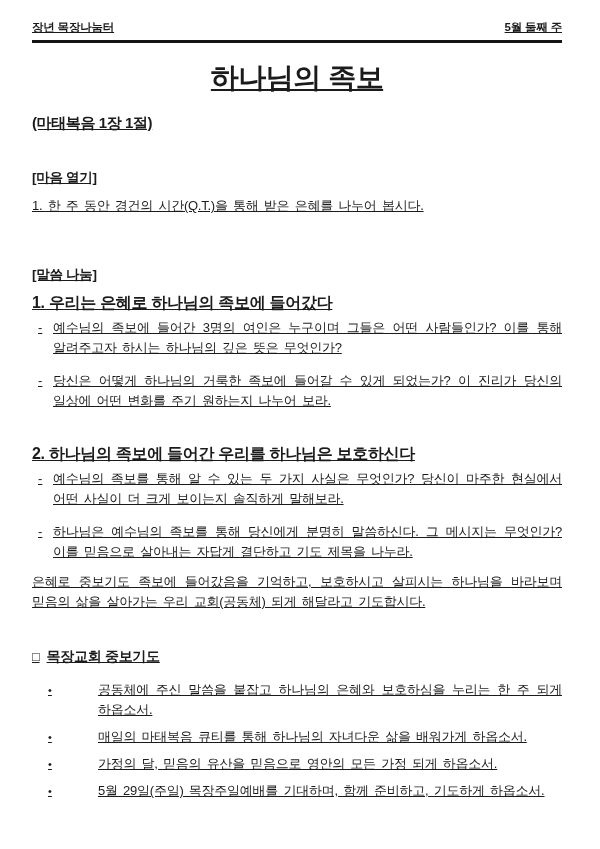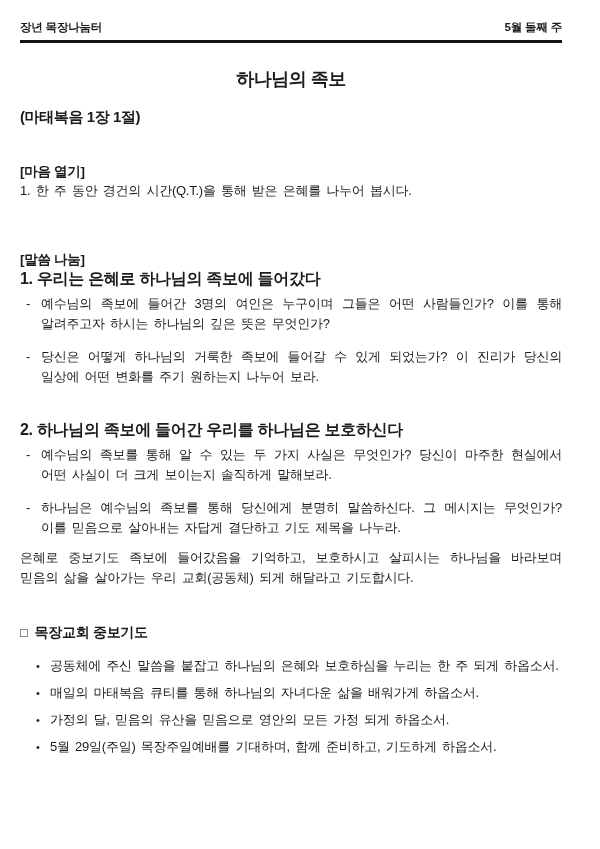--- a/index.html
+++ b/index.html
@@ -2,57 +2,57 @@
 <html lang="ko"><head>
 <meta charset="utf-8">
 <style>
   * { margin:0; padding:0; box-sizing:border-box; }
   html,body { width:600px; height:849px; background:#ffffff; overflow:hidden; }
   body {
     font-family:"Liberation Sans","DejaVu Sans",sans-serif;
     color:#1b1b1b;
     -webkit-font-smoothing:antialiased;
   }
-  .page { width:600px; height:669px; padding:20px 38px 0 20px; }
+  .page { width:600px; height:669px; padding:20px 38px 0 32px;text-decoration:underline; }
 
   
   .hdr-row { display:flex; justify-content:space-between; align-items:flex-end;
              font-size:11.5px; font-weight:700; letter-spacing:-0.2px; }
   .hdr-rule { height:3px; background:#141414; margin-top:5px; }
 
   
-  .title { margin-top:24px; text-align:center; font-size:18px; font-weight:800; letter-spacing:-0.5px; }
+  .title { margin-top:16px; text-align:center; font-size:28px; font-weight:800; letter-spacing:-0.5px; }
   .subtitle { margin-top:17px; text-align:left; font-size:15px; font-weight:700; letter-spacing:-0.4px; }
 
   
   .sec-h { font-size:13.5px; font-weight:700; letter-spacing:-0.3px; }
   .body-t { font-size:13px; line-height:20px; letter-spacing:-0.25px; word-spacing:2px;
             text-align:justify; word-break:keep-all; }
 
   .mt36 { margin-top:36px; }
   .mt50 { margin-top:50px; }
   .mt33 { margin-top:33px; }
   .mt13 { margin-top:13px; }
   .mt10 { margin-top:10px; }
-  .mt9  { }
+  .mt9  { margin-top:9px; }
   .mt5  { margin-top:5px; }
 
   .point-title { font-size:16px; font-weight:700; letter-spacing:-0.3px; line-height:20px; }
 
   .q-item { display:flex; margin-left:6px; }
   .q-item .dash { width:15px; flex:0 0 15px; font-size:13px; line-height:20px; }
   .q-item .q-text { flex:1; }
 
   
   .inter-h { display:flex; align-items:center; font-size:14px; font-weight:700; letter-spacing:-0.3px; }
   .inter-h .sq { font-size:13px; margin-right:7px; position:relative; top:-1px; }
   .inter-list { margin-top:14px; margin-left:16px; }
   .inter-item { display:flex; margin-bottom:7px; }
   .inter-item .dot { width:14px; flex:0 0 14px; font-size:11px; line-height:20px; }
-  .inter-item .li-text { flex:1; }
+  .inter-item .li-text { flex:1;margin-left:36px; }
 </style>
 </head>
 <body>
 
 <div class="page">
 
   <div class="hdr-row">
     <span>장년 목장나눔터</span>
     <span>5월 둘째 주</span>
   </div>

